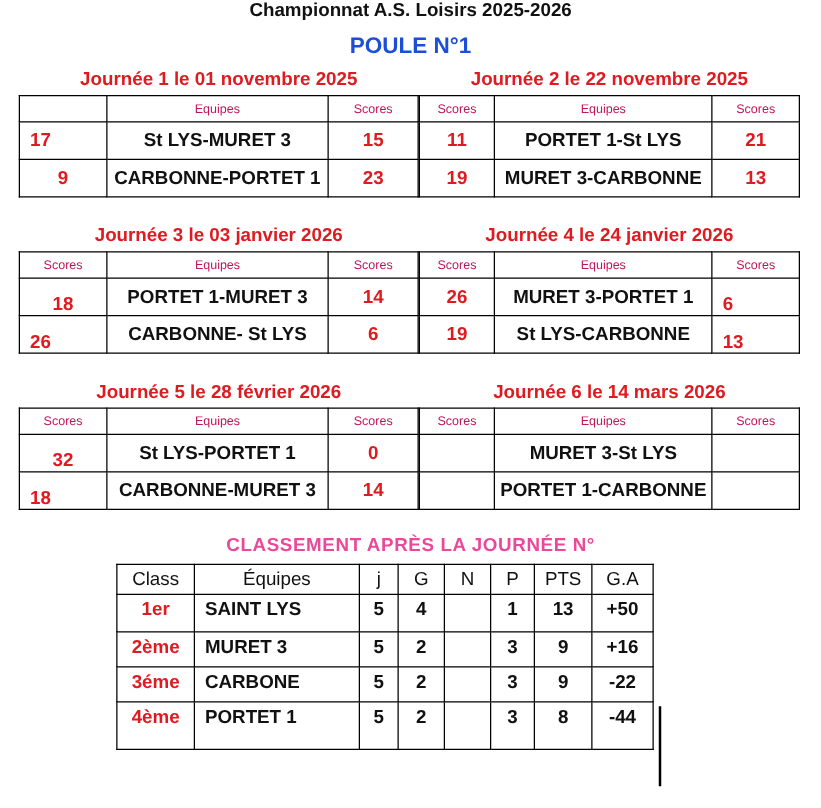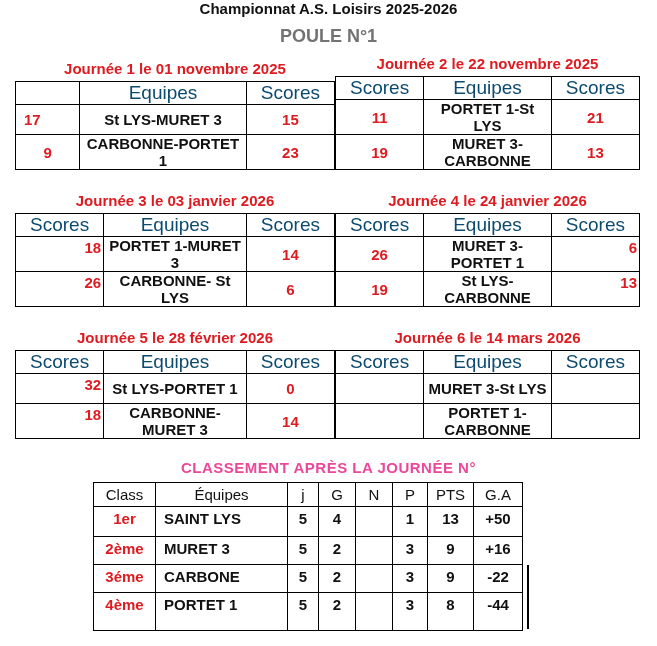--- a/index.html
+++ b/index.html
@@ -10,52 +10,52 @@
     color: #111111;
   }
   .doc { position: relative; width: 657px; height: 646px; }
 
   .title1 {
     text-align: center;
     font-size: 15px; font-weight: bold; color: #111111;
   }
   .title2 {
     margin-top: 9px; text-align: center;
-    font-size: 18px; font-weight: bold; color: #737373;
+    font-size: 18px; font-weight: bold; color: #1d4ed8;
   }
 
   .jrow { display: flex; margin-left: 15px; }
   .jrow.first  { margin-top: 8px; align-items: flex-end; }
   .jrow.later  { margin-top: 22px; }
   .jblock.left  { width: 320px; }
   .jblock.right { width: 305px; }
 
   .jtitle {
     text-align: center; font-size: 15px; font-weight: bold;
     color: #de1b20; margin-bottom: 4px; white-space: nowrap;
   }
 
   table { border-collapse: collapse; table-layout: fixed; }
   th, td { border: 1.5px solid #000000; overflow: hidden; }
 
   .jtable th {
-    font-weight: normal; font-size: 19px; height: 21px;
-    text-align: center; color: #0c4a6e; padding: 0 14px;
+    font-weight: normal; font-size: 10px; height: 21px;
+    text-align: center; color: #be185d; padding: 0 14px;
   }
   .jtable td { height: 30px; }
   td.score {
     color: #de1b20; font-weight: bold; font-size: 15px;
     text-align: center; vertical-align: middle; padding: 0 2px;
   }
   td.team {
     color: #111111; font-weight: bold; font-size: 15px;
     text-align: center; vertical-align: middle; padding: 0 2px;
   }
   td.al { text-align: left; padding-left: 8px; }
-  td.vt { vertical-align: top; padding-top: 2px; text-align: right; }
+  td.vt { vertical-align: top; padding-top: 12px; }
 
   .c1L { width: 70px; }  .c2L { width: 178px; } .c3L { width: 72px; }
   .c1R { width: 60px; }  .c2R { width: 175px; } .c3R { width: 70px; }
 
   .ctitle {
     margin-top: 20px; text-align: center;
     font-size: 15px; font-weight: bold; color: #ec4899; letter-spacing: 0.5px;
   }
   .ctable { margin: 6px 0 0 93px; }
   .ctable th {

